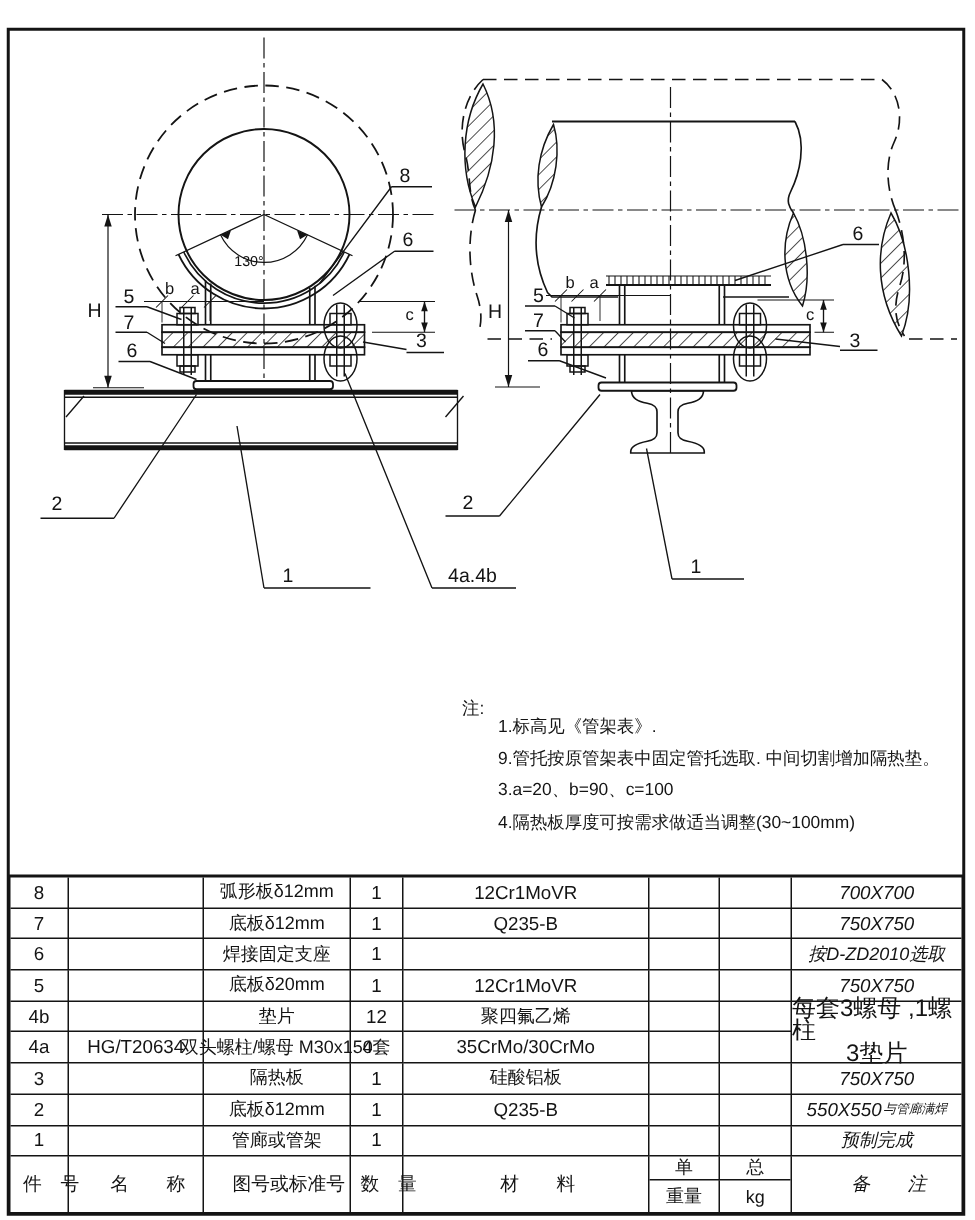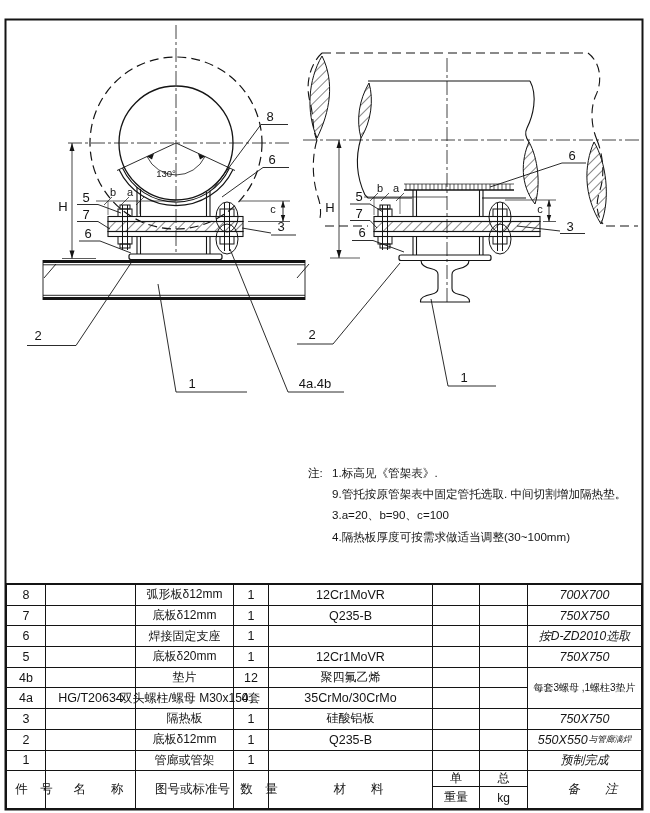--- a/index.html
+++ b/index.html
@@ -8,37 +8,37 @@
   svg{position:absolute;left:0;top:0;}
   svg text{font-family:"Liberation Sans", sans-serif;fill:#141414;}
   .lbl{font-size:13px;}
   .dim{font-size:11px;}
   .ang{font-size:9.5px;}
 
   
   .notes{position:absolute;left:308px;top:462px;width:336px;font-size:11.6px;
          line-height:21.2px;color:#141414;}
   .notes .prefix{position:absolute;left:0;top:0;}
-  .notes .lines{margin-left:24px;}
+  .notes .lines{margin-left:24px;margin-top:12px;}
   .notes .lines div{white-space:nowrap;}
 
   
   .bom{position:absolute;left:5px;top:583px;width:638px;height:227px;box-sizing:border-box;
        border:2px solid #141414;display:grid;
        grid-template-columns:39px 90px 98px 35px 164px 47px 48px 1fr;
        grid-template-rows:repeat(9,20.7px) 1fr;}
   .cell{border-right:1.3px solid #141414;border-bottom:1.3px solid #141414;
         display:flex;align-items:center;justify-content:center;
         font-size:12px;white-space:nowrap;overflow:visible;box-sizing:border-box;}
   .lat{font-size:12.5px;}
   .no-r{border-right:none;font-style:italic;}
   .no-b{border-bottom:none;}
   .merged{grid-area:5/8/7/9;border-right:none;border-bottom:1.3px solid #141414;
-          display:flex;flex-direction:row;align-items:center;justify-content:center;
-          font-size:10px;line-height:15px;box-sizing:border-box;}
+          display:flex;flex-direction:column;align-items:center;justify-content:center;
+          font-size:16px;line-height:15px;box-sizing:border-box;}
   .wt{grid-area:10/6/11/8;border-right:1.3px solid #141414;border-bottom:none;
       display:grid;grid-template-columns:1fr 1fr;grid-template-rows:16px 1fr;box-sizing:border-box;}
   .wt div{display:flex;align-items:center;justify-content:center;font-size:12px;box-sizing:border-box;}
   .wt .tl{border-right:1.3px solid #141414;border-bottom:1.3px solid #141414;}
   .wt .tr{border-bottom:1.3px solid #141414;}
   .wt .bl{border-right:1.3px solid #141414;}
   .small-rm{font-size:8.5px;margin-left:1px;}
   .hdr{font-size:12.5px;padding-left:16px;}
 </style>
 </head>

